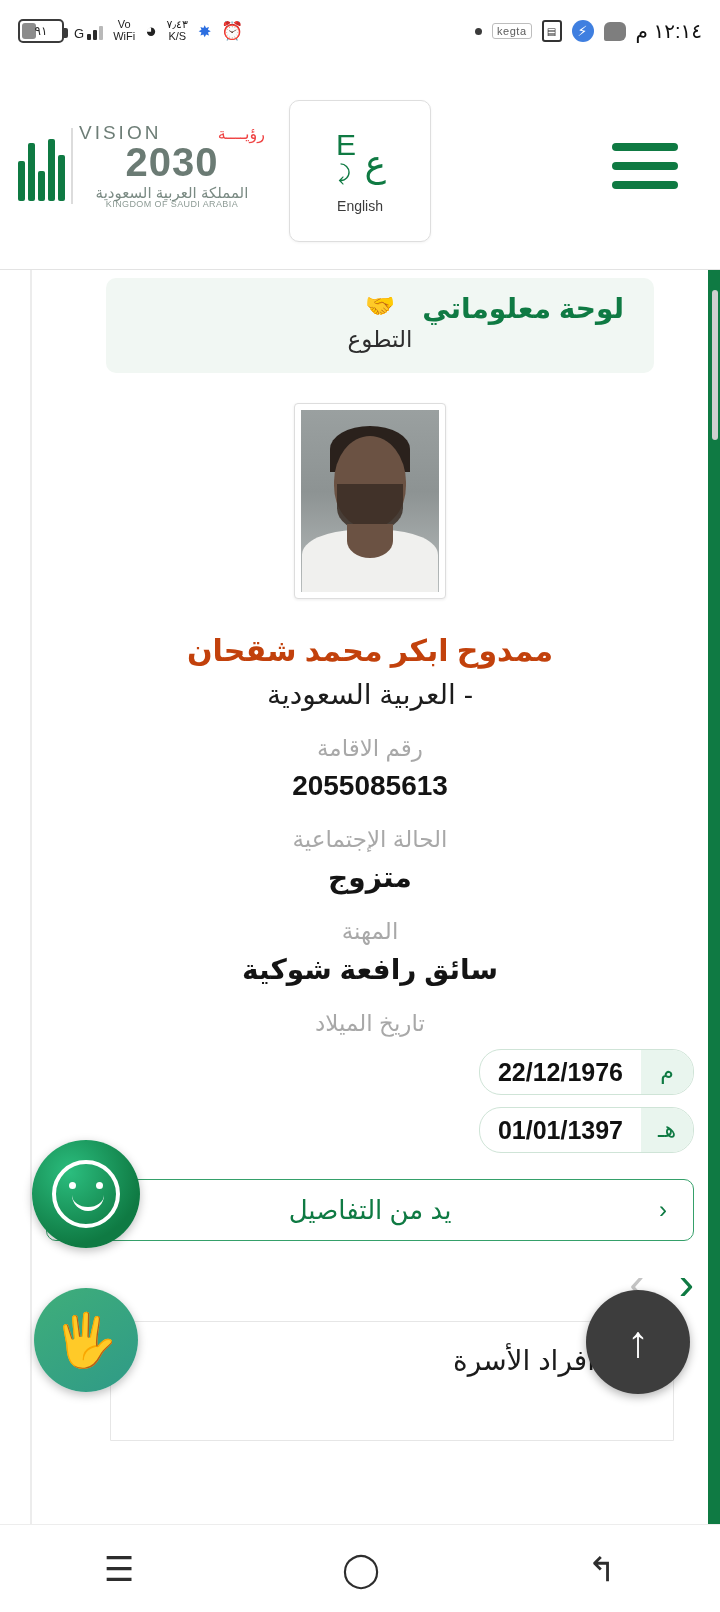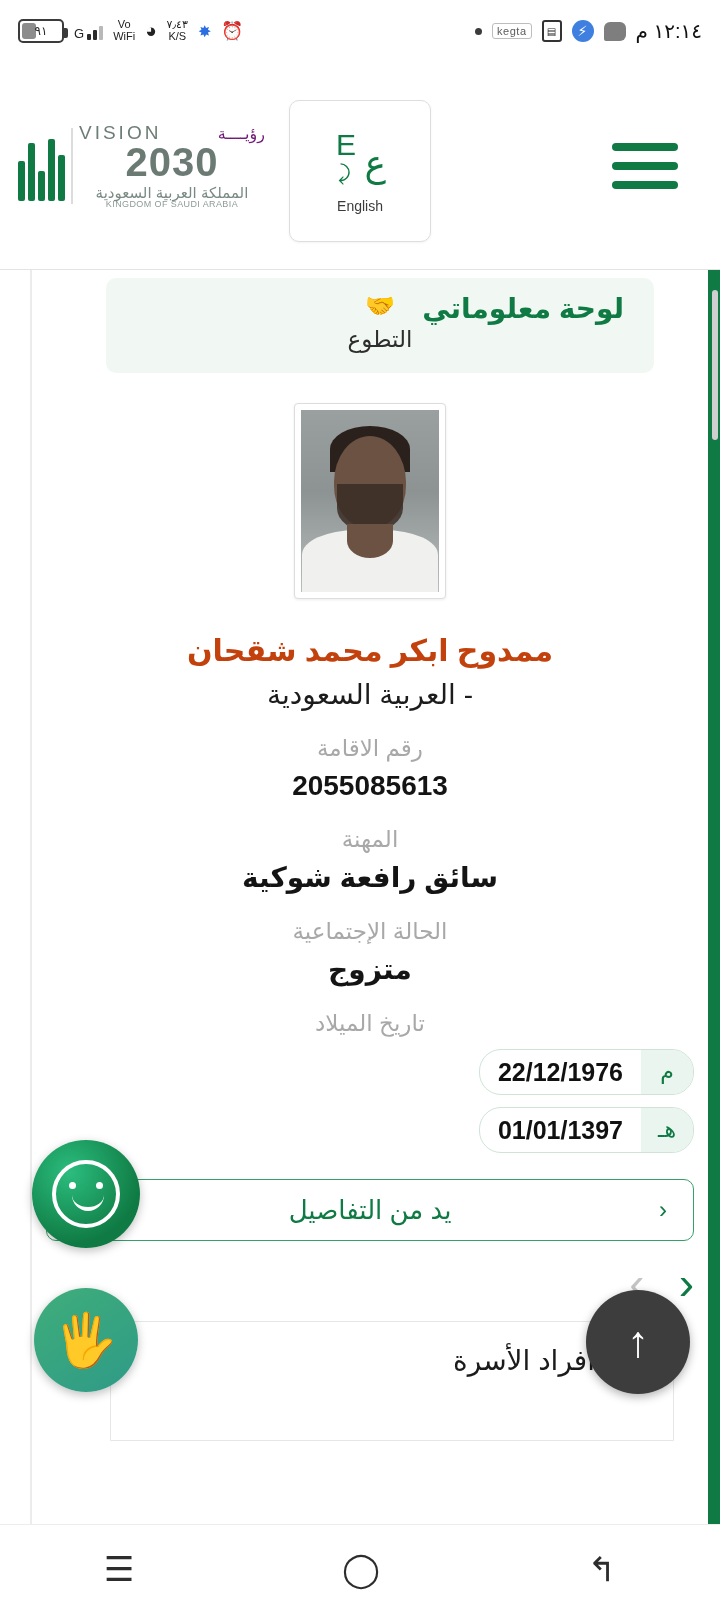--- a/index.html
+++ b/index.html
@@ -97,21 +97,21 @@
   }
   .lang-glyph { font-size: 42px; color: #0f7a43; line-height: 1; position: relative; height: 62px; width: 80px;}
   .lang-glyph .ar { position: absolute; right: 14px; top: 18px; font-size: 36px; }
   .lang-glyph .en { position: absolute; left: 16px; top: 2px; font-size: 30px; }
   .lang-glyph .arrow { position: absolute; left: 18px; top: 34px; font-size: 21px; }
   .lang-label { font-size: 14px; color: #3b3b3b; direction: ltr; margin-top: 8px; }
 
   .brand { position: absolute; left: 14px; top: 50%; transform: translateY(-50%); display: flex; align-items: center; gap: 6px; direction: ltr;}
   .vision { text-align: center; color: #5b6e66; line-height: 1; padding-right: 10px;}
   .vision .v1 { font-size: 19px; letter-spacing: 3px; color: #6d7d76; }
-  .vision .v1 .ar { font-size: 16px; color:#701a75; letter-spacing:0;margin-left:48px; }
+  .vision .v1 .ar { font-size: 16px; color:#ef4444; letter-spacing:0;margin-left:48px; }
   .vision .v2 { font-size: 40px; letter-spacing: 1px; color: #6b7b74; font-weight: 700; display:flex; align-items:center; justify-content:center; gap:2px;}
   .vision .v3 { font-size: 15px; color: #7a8a83; letter-spacing: .4px; margin-top: 3px;}
   .vision .v4 { font-size: 9px; color: #8d9b95; letter-spacing: .4px; }
   .vline { width: 2px; height: 76px; background: #dcdcdc; }
   .absher { display: flex; align-items: flex-end; gap: 3px; height: 70px; padding-left: 4px;}
   .absher i { display: block; width: 7px; background: #0f7a43; border-radius: 2px; }
   .absher i:nth-child(1){height:40px}
   .absher i:nth-child(2){height:58px}
   .absher i:nth-child(3){height:30px}
   .absher i:nth-child(4){height:62px}
@@ -389,27 +389,27 @@
 
     <div class="name">ممدوح ابكر محمد شقحان</div>
     <div class="nationality">- العربية السعودية</div>
 
     <div class="field">
       <div class="lbl">رقم الاقامة</div>
       <div class="val">2055085613</div>
     </div>
 
     <div class="field">
+      <div class="lbl">الحالة الإجتماعية</div>
+      <div class="val">متزوج</div>
+    </div>
+
+    <div class="field">
       <div class="lbl">المهنة</div>
       <div class="val">سائق رافعة شوكية</div>
-    </div>
-
-    <div class="field">
-      <div class="lbl">الحالة الإجتماعية</div>
-      <div class="val">متزوج</div>
     </div>
 
     <div class="field">
       <div class="lbl">تاريخ الميلاد</div>
       <div class="dob-row">
         <div class="pill">
           <div class="g">م</div>
           <div class="d">22/12/1976</div>
         </div>
       </div>

